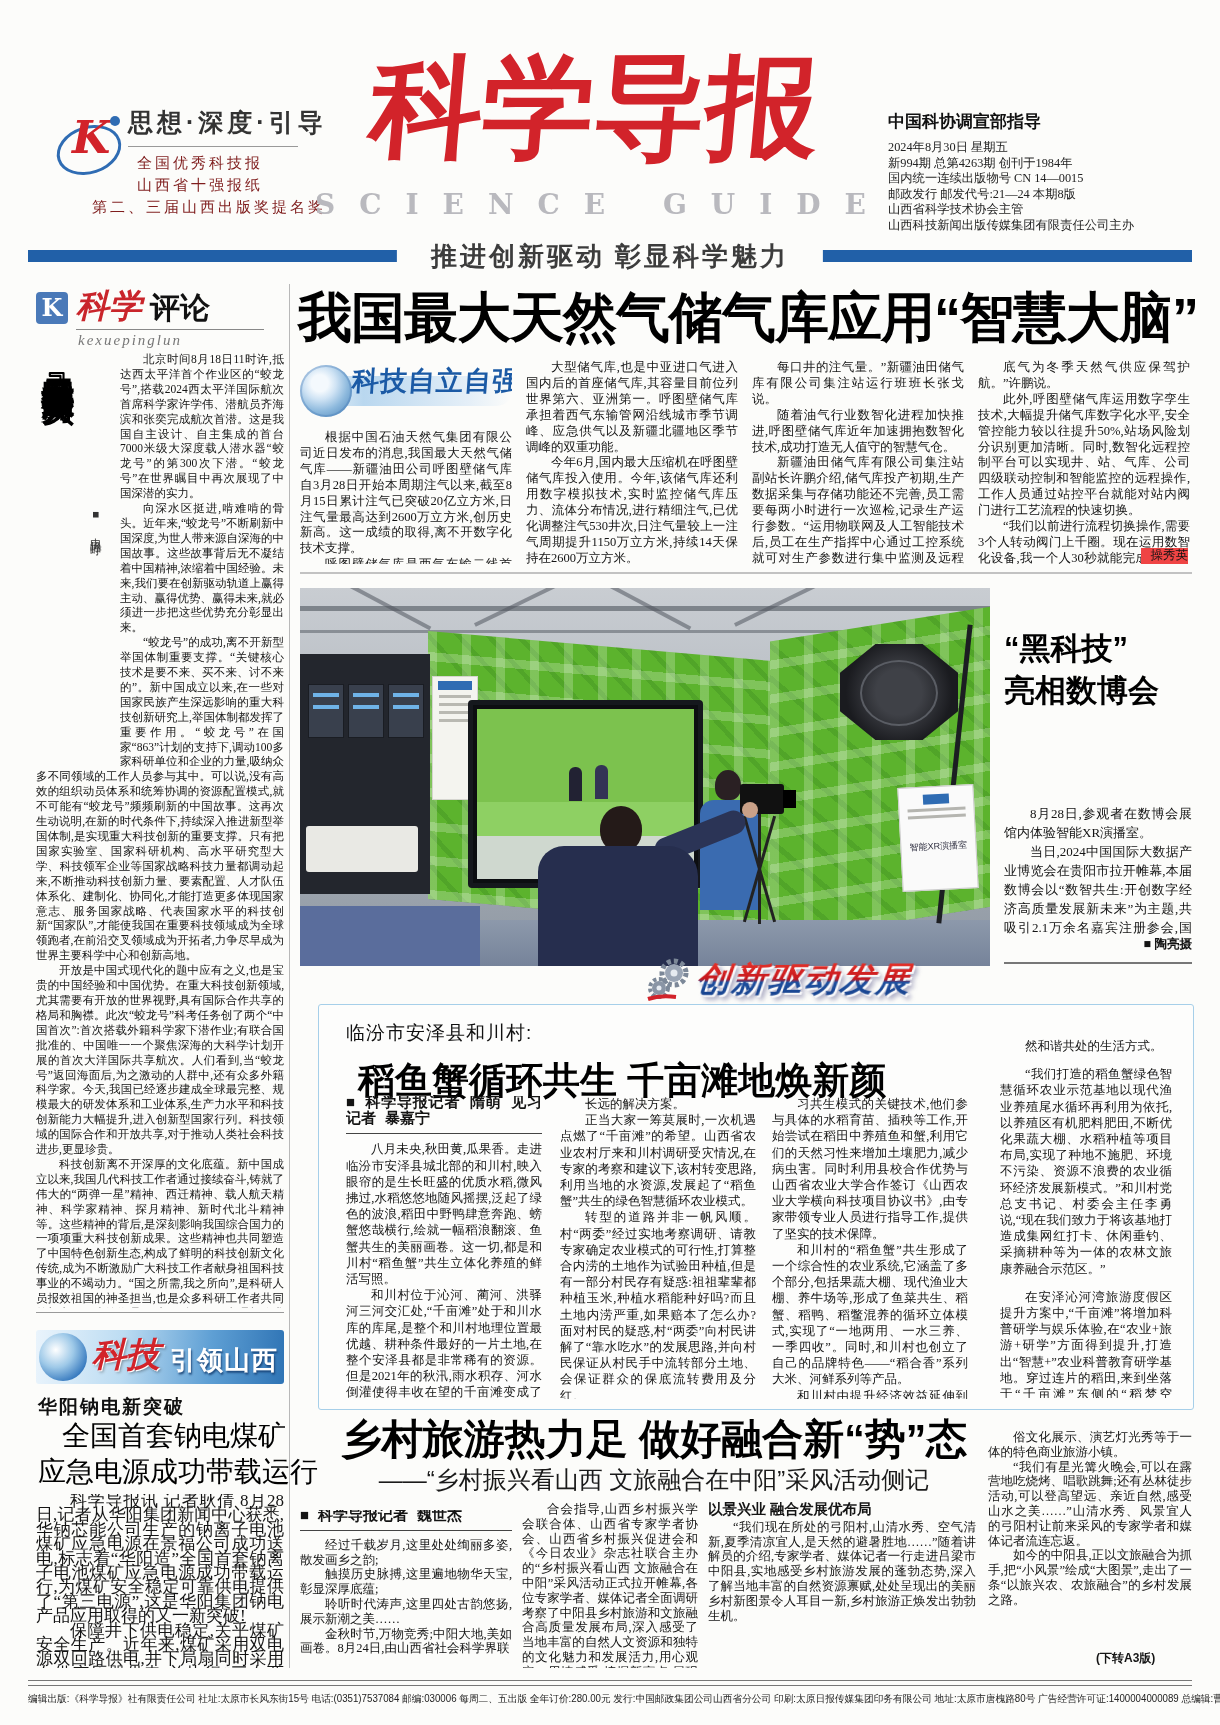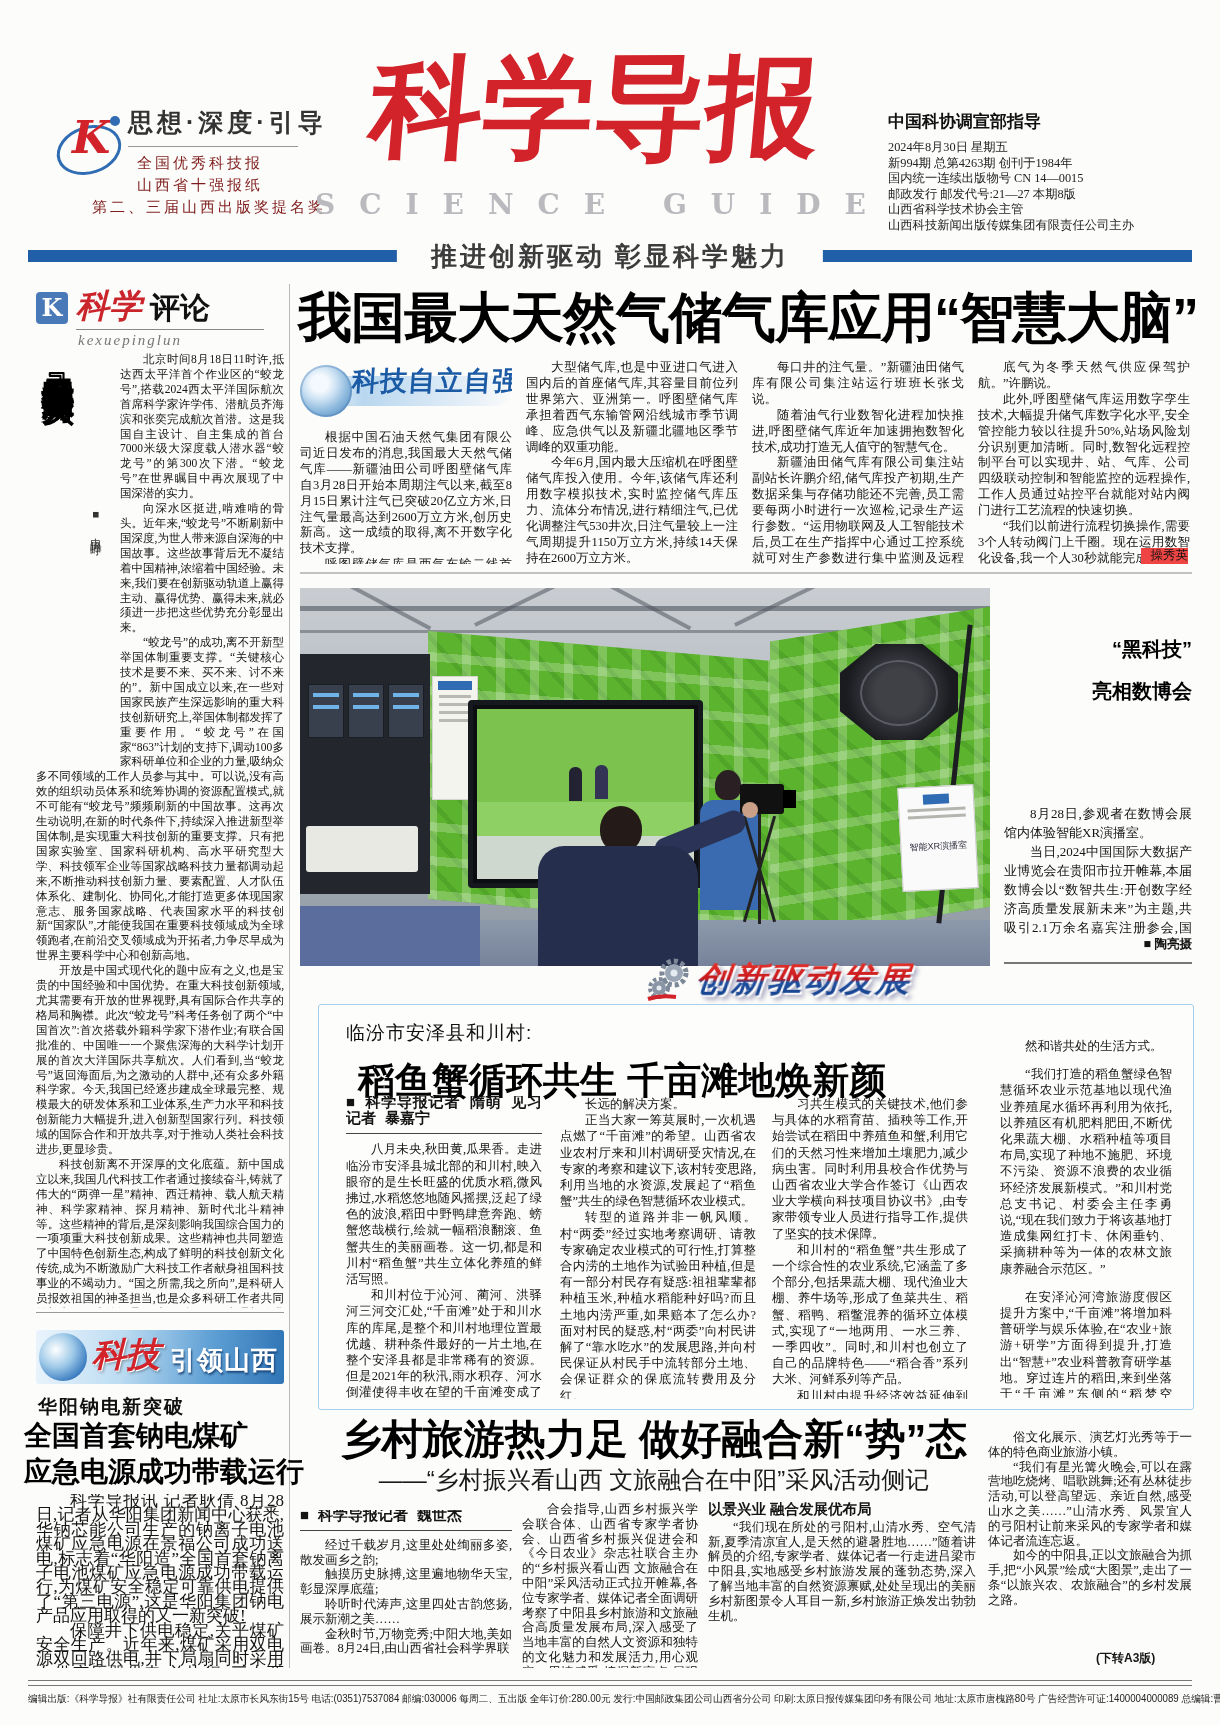--- a/index.html
+++ b/index.html
@@ -36,21 +36,21 @@
   .v-headline{position:absolute;left:0;top:0;writing-mode:vertical-rl;font-size:33px;line-height:44px;font-weight:900;letter-spacing:1px;color:#000;font-family:"Liberation Sans",sans-serif;}
   .v-author{position:absolute;left:52px;top:156px;writing-mode:vertical-rl;font-size:11.5px;color:#333;letter-spacing:3px;}
   .rail-div{left:36px;top:1312px;width:248px;height:1px;background:#999;}
 
   
   .sx-banner{left:36px;top:1330px;width:248px;height:54px;border-radius:3px;overflow:hidden;background:linear-gradient(95deg,#eaf4fc 0%,#bcdcf2 35%,#5e9fd4 70%,#2f74b5 100%);}
   .sx-globe{position:absolute;left:3px;top:3px;width:48px;height:48px;border-radius:50%;background:radial-gradient(circle at 35% 35%,#fff,#9ec9e8 40%,#3a7cc0 75%,#1d5a9b);}
   .sx-red{position:absolute;left:56px;top:2px;font-family:"DejaVu Serif",serif;font-style:italic;font-weight:900;font-size:34px;color:#d2232a;text-shadow:1px 1px 0 #fff,2px 2px 3px rgba(0,0,0,.35);}
   .sx-white{position:absolute;left:134px;top:13px;font-weight:900;font-size:26px;color:#fff;text-shadow:1px 2px 2px rgba(20,60,110,.85);letter-spacing:1px;}
   .sx-kicker{left:38px;top:1394px;font-size:19px;font-weight:700;color:#111;letter-spacing:2px;}
-  .sx-headline{left:24px;top:1418px;width:248px;font-size:28px;line-height:36px;font-weight:700;color:#000;white-space:nowrap;}
+  .sx-headline{left:38px;top:1418px;width:248px;font-size:28px;line-height:36px;font-weight:400;color:#000;white-space:nowrap;text-align:right;}
   .sx-body{left:36px;top:1494px;width:248px;height:174px;overflow:hidden;text-align:justify;font-family:"Liberation Serif",serif;font-size:17px;line-height:14.4px;}
   .sx-body p{margin:0;text-indent:2em;}
 
   
   .main-headline{left:298px;top:282px;width:896px;margin:0;text-align:center;font-size:54px;font-weight:900;color:#000;letter-spacing:-1px;white-space:nowrap;}
   .main-cols{left:300px;top:360px;width:892px;height:204px;display:flex;gap:14px;overflow:hidden;}
   .mcol{width:212px;text-align:justify;font-family:"Liberation Serif",serif;font-size:12.5px;line-height:15.9px;color:#141414;overflow:hidden;position:relative;}
   .mcol p{margin:0;text-indent:2em;}
   .badge-sr{position:relative;height:66px;margin-bottom:4px;}
   .badge-streak{position:absolute;left:0;top:16px;width:212px;height:30px;border-radius:15px;background:linear-gradient(90deg,rgba(140,190,230,0),rgba(130,185,230,.55) 30%,rgba(160,200,240,.25) 80%,rgba(160,200,240,0));}
@@ -92,21 +92,21 @@
   .xr-bar{margin:4px 8px 0;height:3px;background:#b5b5b0;}
   .xr-label{font-size:9px;color:#334;text-align:center;margin-top:22px;}
   .ph-floor{position:absolute;left:0;bottom:0;width:100%;height:46px;background:linear-gradient(180deg,#8d99ab,#76839a);}
   .ph-carpet{position:absolute;left:0;bottom:0;width:180px;height:60px;background:#5a6d9c;}
   .fg-head{position:absolute;left:300px;top:218px;width:42px;height:46px;background:#241a18;border-radius:50% 50% 45% 45%;z-index:4;}
   .fg-body{position:absolute;left:238px;top:258px;width:160px;height:122px;background:#262e4e;border-radius:26px 30px 0 0;z-index:4;}
   .fg-arm{position:absolute;left:352px;top:236px;width:96px;height:24px;background:#2b3456;border-radius:12px;transform:rotate(-22deg);z-index:4;}
   .fg-hand{position:absolute;left:442px;top:214px;width:16px;height:16px;background:#caa188;border-radius:50%;z-index:4;}
 
   
-  .cap-title{left:1004px;top:628px;width:188px;text-align:right;font-size:20px;font-weight:800;line-height:42px;color:#000;}
+  .cap-title{left:1004px;top:628px;width:188px;text-align:left;font-size:31px;font-weight:800;line-height:42px;color:#000;}
   .cap-text{left:1004px;top:804px;width:188px;height:132px;overflow:hidden;text-align:justify;font-family:"Liberation Serif",serif;font-size:13px;line-height:19px;}
   .cap-text p{margin:0;text-indent:2em;}
   .cap-credit{left:1004px;top:936px;width:188px;text-align:right;font-size:12.5px;font-weight:700;background:#fcfcfa;}
   .cap-rule{left:1004px;top:962px;width:188px;height:2px;background:#777;}
 
   
   .innov{left:646px;top:952px;height:56px;display:flex;align-items:center;gap:4px;z-index:5;}
   .innov-text{font-size:34px;font-weight:900;font-style:italic;letter-spacing:2px;background:linear-gradient(180deg,#ef3b2d 0%,#c5161d 48%,#1e4f9e 55%,#143c86 100%);-webkit-background-clip:text;background-clip:text;color:transparent;filter:drop-shadow(2px 2px 0 rgba(255,255,255,.9)) drop-shadow(3px 3px 2px rgba(60,60,120,.4));transform:skewX(-6deg);white-space:nowrap;}
 
   
@@ -154,21 +154,21 @@
       <div class="honor-line">第二、三届山西出版奖提名奖</div>
     </div>
   <h1 class="abs masthead-title">科学导报</h1>
   <div class="abs masthead-en">SCIENCE GUIDE</div>
   <div class="abs pub-info">
     <div class="guidance">中国科协调宣部指导</div>
     <div>
         <div class="info-line">2024年8月30日 星期五</div>
         <div class="info-line">新994期 总第4263期 创刊于1984年</div>
         <div class="info-line">国内统一连续出版物号 CN 14—0015</div>
-        <div class="info-line">邮政发行 邮发代号:21—27 本期8版</div>
+        <div class="info-line">邮政发行 邮发代号:21—24 本期8版</div>
         <div class="info-line">山西省科学技术协会主管</div>
         <div class="info-line">山西科技新闻出版传媒集团有限责任公司主办</div>
       </div>
   </div>
   <div class="abs blue-bar">
     <span class="bar-slogan">推进创新驱动 彰显科学魅力</span>
   </div>
   <div class="abs vdivider"></div>
 
   <div class="abs kbox">K</div>

